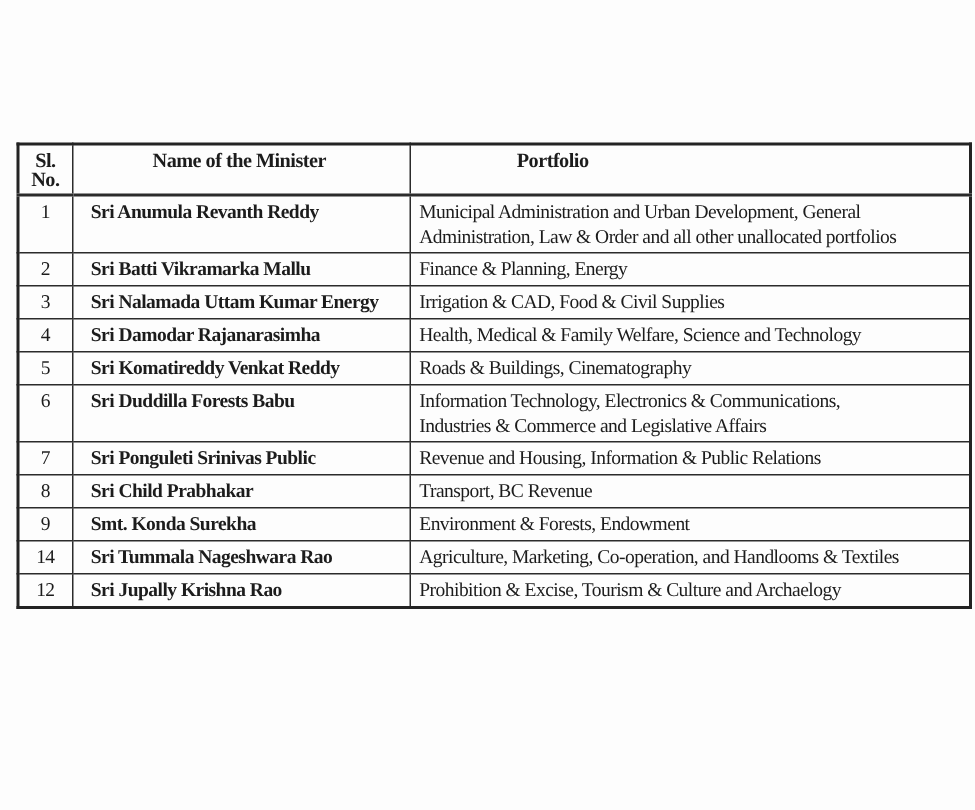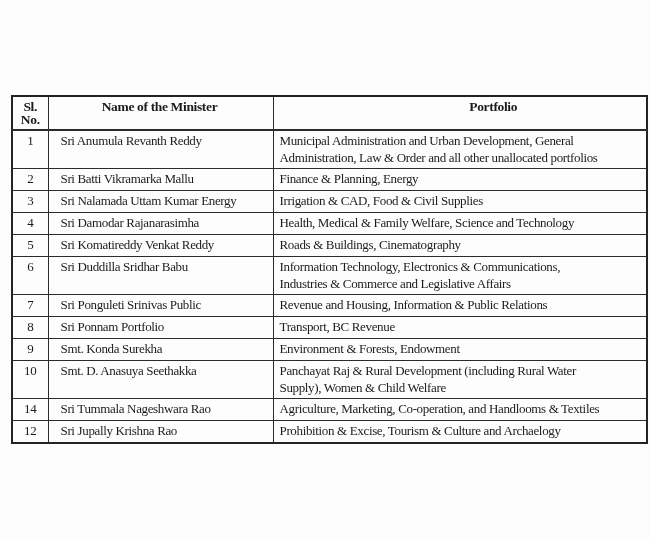--- a/index.html
+++ b/index.html
@@ -51,22 +51,22 @@
   }
   col.c-sl   { width: 36px; }
   col.c-name { width: 225px; }
   col.c-pf   { width: 374px; }
   .cell-sl {
     text-align: center;
     padding-left: 1px;
     padding-right: 1px;
   }
   th.cell-name { text-align: center; }
-  th.cell-pf   { text-align: center; padding-left: 71px; }
-  td.cell-name { padding-left: 12px; }
+  th.cell-pf   { text-align: left; padding-left: 71px; }
+  td.cell-name { padding-left: 12px; font-weight: bold; }
   td.cell-pf   { padding-left: 6px; white-space: pre-line; }
   td { height: 17px; }
 </style>
 </head>
 <body>
 
 <div class="page">
   <div class="table-wrap">
     <table class="ministers">
       <colgroup>
@@ -109,49 +109,43 @@
   </tr>
 
   <tr>
     <td class="cell-sl">5</td>
     <td class="cell-name">Sri Komatireddy Venkat Reddy</td>
     <td class="cell-pf">Roads &amp; Buildings, Cinematography</td>
   </tr>
 
   <tr>
     <td class="cell-sl">6</td>
-    <td class="cell-name">Sri Duddilla Sridhar Babu</td>
+    <td class="cell-name">Sri Duddilla Forests Babu</td>
     <td class="cell-pf">Information Technology, Electronics &amp; Communications,
 Industries &amp; Commerce and Legislative Affairs</td>
   </tr>
 
   <tr>
     <td class="cell-sl">7</td>
     <td class="cell-name">Sri Ponguleti Srinivas Public</td>
     <td class="cell-pf">Revenue and Housing, Information &amp; Public Relations</td>
   </tr>
 
   <tr>
     <td class="cell-sl">8</td>
-    <td class="cell-name">Sri Ponnam Portfolio</td>
+    <td class="cell-name">Sri Child Prabhakar</td>
     <td class="cell-pf">Transport, BC Revenue</td>
   </tr>
 
   <tr>
     <td class="cell-sl">9</td>
     <td class="cell-name">Smt. Konda Surekha</td>
     <td class="cell-pf">Environment &amp; Forests, Endowment</td>
   </tr>
 
-  <tr>
-    <td class="cell-sl">10</td>
-    <td class="cell-name">Smt. D. Anasuya Seethakka</td>
-    <td class="cell-pf">Panchayat Raj &amp; Rural Development (including Rural Water
-Supply), Women &amp; Child Welfare</td>
-  </tr>
 
   <tr>
     <td class="cell-sl">14</td>
     <td class="cell-name">Sri Tummala Nageshwara Rao</td>
     <td class="cell-pf">Agriculture, Marketing, Co-operation, and Handlooms &amp; Textiles</td>
   </tr>
 
   <tr>
     <td class="cell-sl">12</td>
     <td class="cell-name">Sri Jupally Krishna Rao</td>

